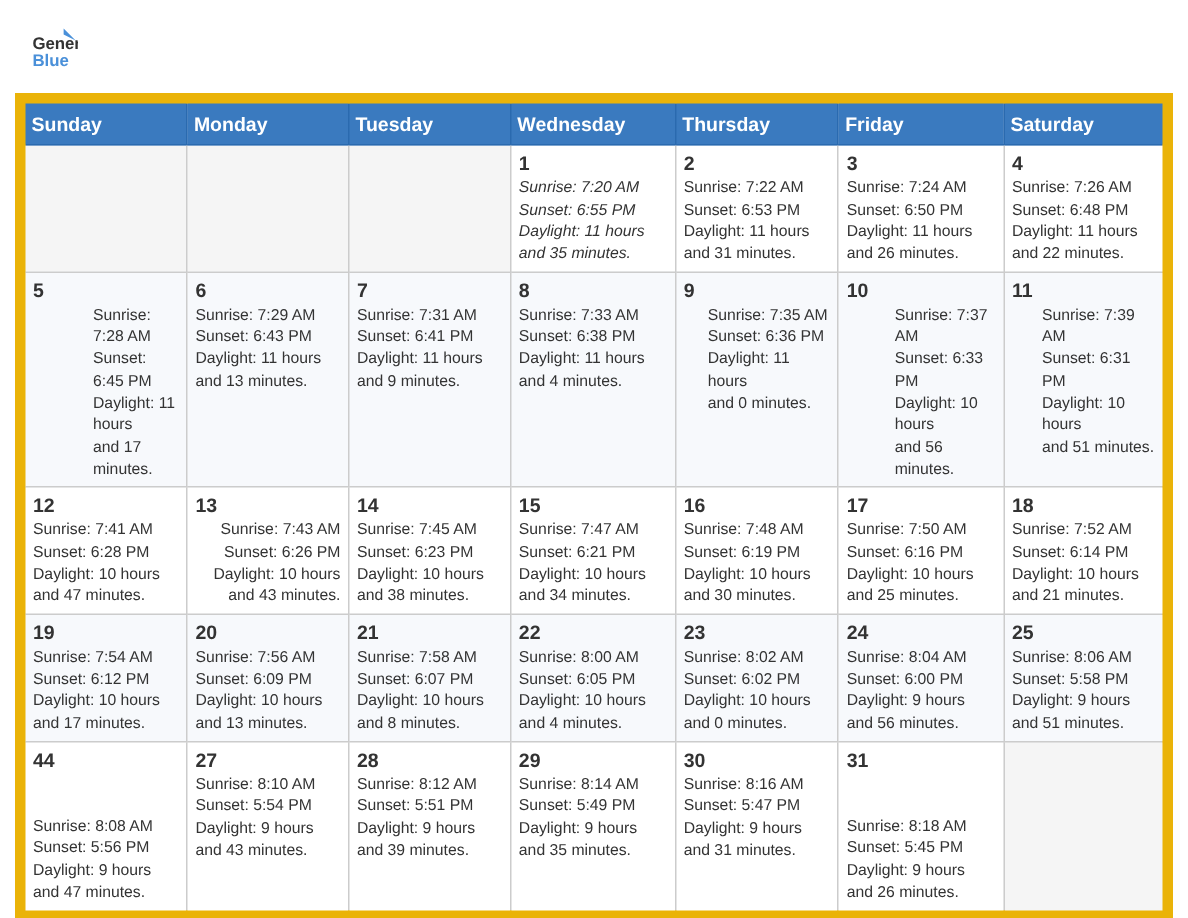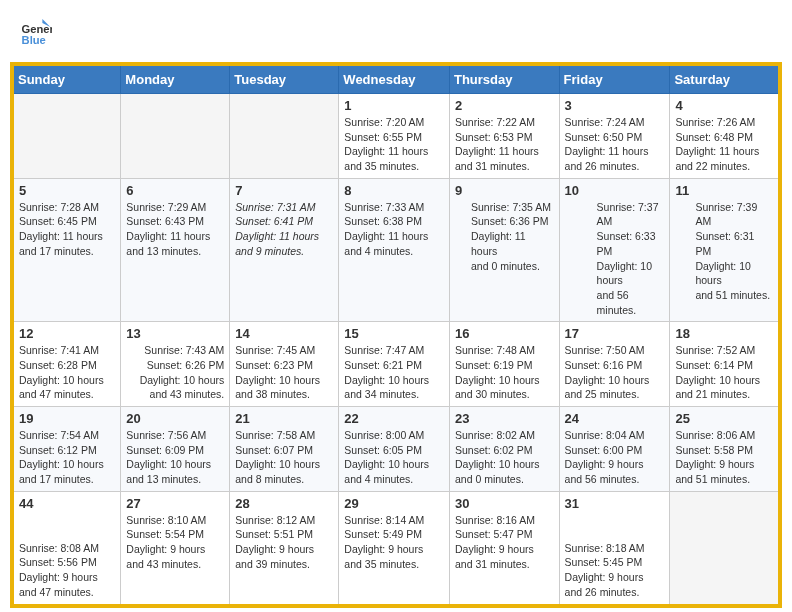--- a/index.html
+++ b/index.html
@@ -34,21 +34,21 @@
       font-weight: bold;
       color: #333;
     }
     .location {
       font-size: 16px;
       color: #555;
     }
     .calendar {
       width: 100%;
       border-collapse: collapse;
-      border: 4px solid #eab308;
+      border: 7px solid #eab308;
     }
     .calendar th {
       background: #3a7abf;
       color: #fff;
       font-size: 13px;
       padding: 6px 4px;
       text-align: left;
       border: 1px solid #2a6aaf;
     }
     .calendar td {
@@ -106,21 +106,21 @@
         <th>Saturday</th>
       </tr>
   </thead>
   <tbody id="calendar-body">
   <tr>
         <td class="empty-cell"></td>
         <td class="empty-cell"></td>
         <td class="empty-cell"></td>
         <td>
           <div class="day-num">1</div>
-          <div class="day-info" style="white-space: pre-line;">Sunrise: 7:20 AM
+          <div class="day-info" style="white-space: pre-line; font-style: italic;">Sunrise: 7:20 AM
 Sunset: 6:55 PM
 Daylight: 11 hours
 and 35 minutes.</div>
         </td>
         <td>
           <div class="day-num">2</div>
           <div class="day-info" style="white-space: pre-line;">Sunrise: 7:22 AM
 Sunset: 6:53 PM
 Daylight: 11 hours
 and 31 minutes.</div>
@@ -136,35 +136,35 @@
           <div class="day-num">4</div>
           <div class="day-info" style="white-space: pre-line;">Sunrise: 7:26 AM
 Sunset: 6:48 PM
 Daylight: 11 hours
 and 22 minutes.</div>
         </td>
       </tr>
       <tr>
         <td>
           <div class="day-num">5</div>
-          <div class="day-info" style="white-space: pre-line;">Sunrise: 7:28 AM
+          <div class="day-info" style="white-space: pre-line; margin-left: 40px;">Sunrise: 7:28 AM
 Sunset: 6:45 PM
 Daylight: 11 hours
 and 17 minutes.</div>
         </td>
         <td>
           <div class="day-num">6</div>
           <div class="day-info" style="white-space: pre-line;">Sunrise: 7:29 AM
 Sunset: 6:43 PM
 Daylight: 11 hours
 and 13 minutes.</div>
         </td>
         <td>
           <div class="day-num">7</div>
-          <div class="day-info" style="white-space: pre-line; font-style: italic;">Sunrise: 7:31 AM
+          <div class="day-info" style="white-space: pre-line;">Sunrise: 7:31 AM
 Sunset: 6:41 PM
 Daylight: 11 hours
 and 9 minutes.</div>
         </td>
         <td>
           <div class="day-num">8</div>
           <div class="day-info" style="white-space: pre-line;">Sunrise: 7:33 AM
 Sunset: 6:38 PM
 Daylight: 11 hours
 and 4 minutes.</div>

